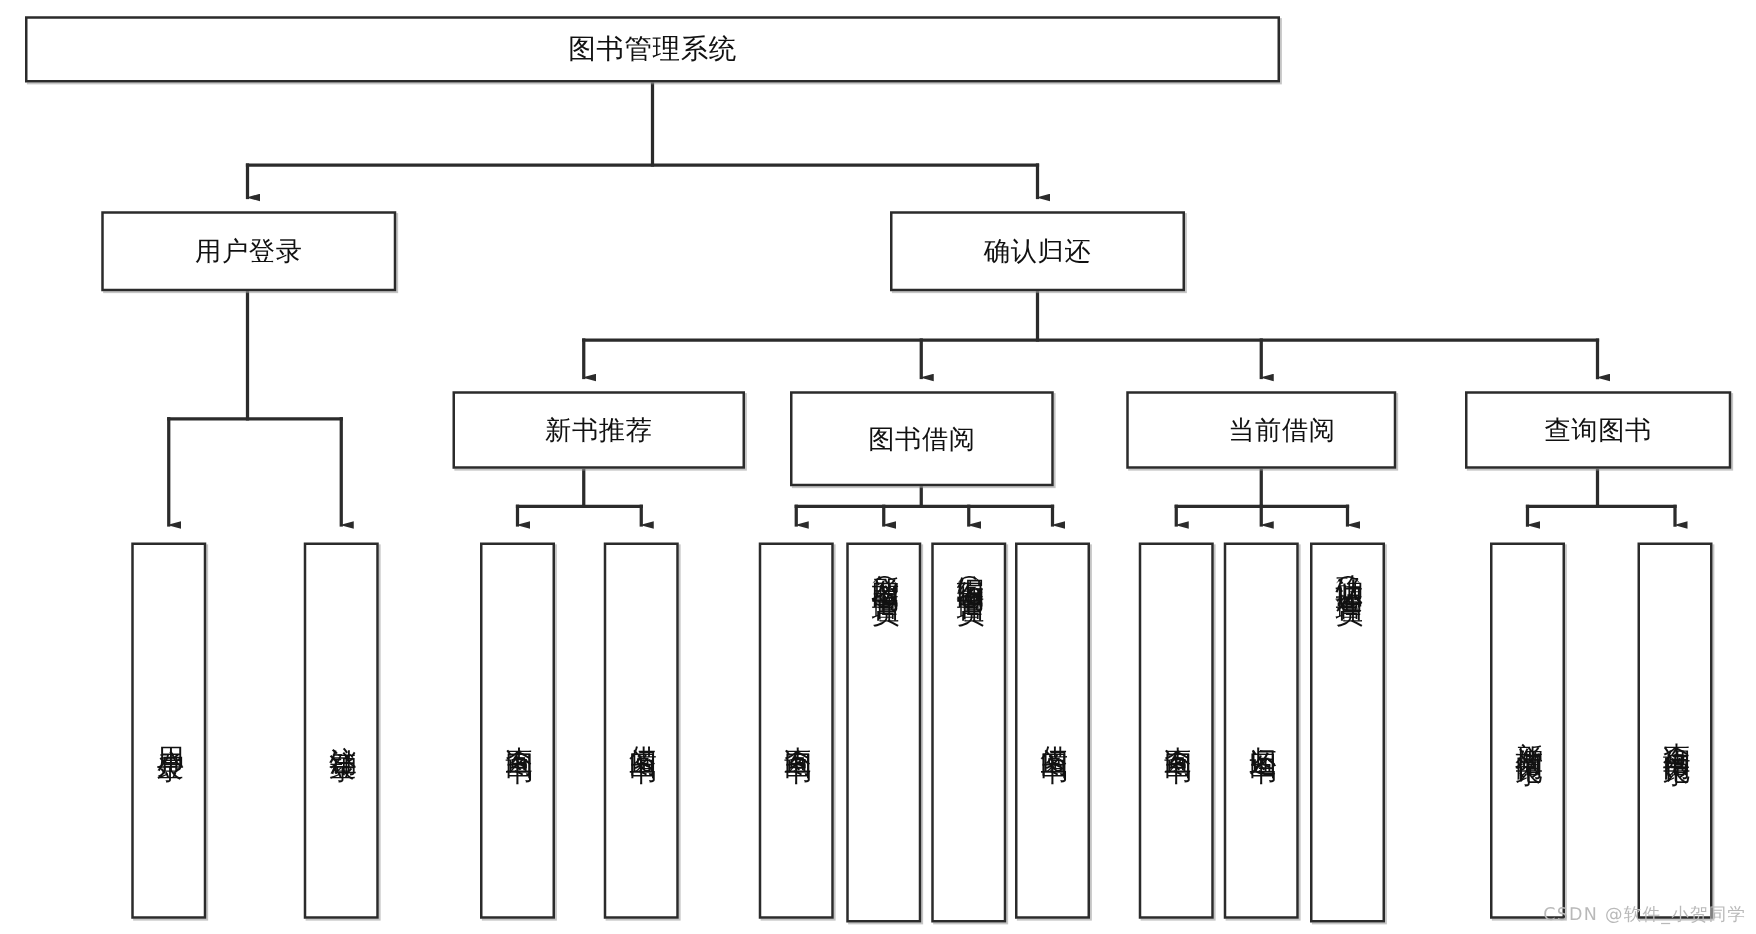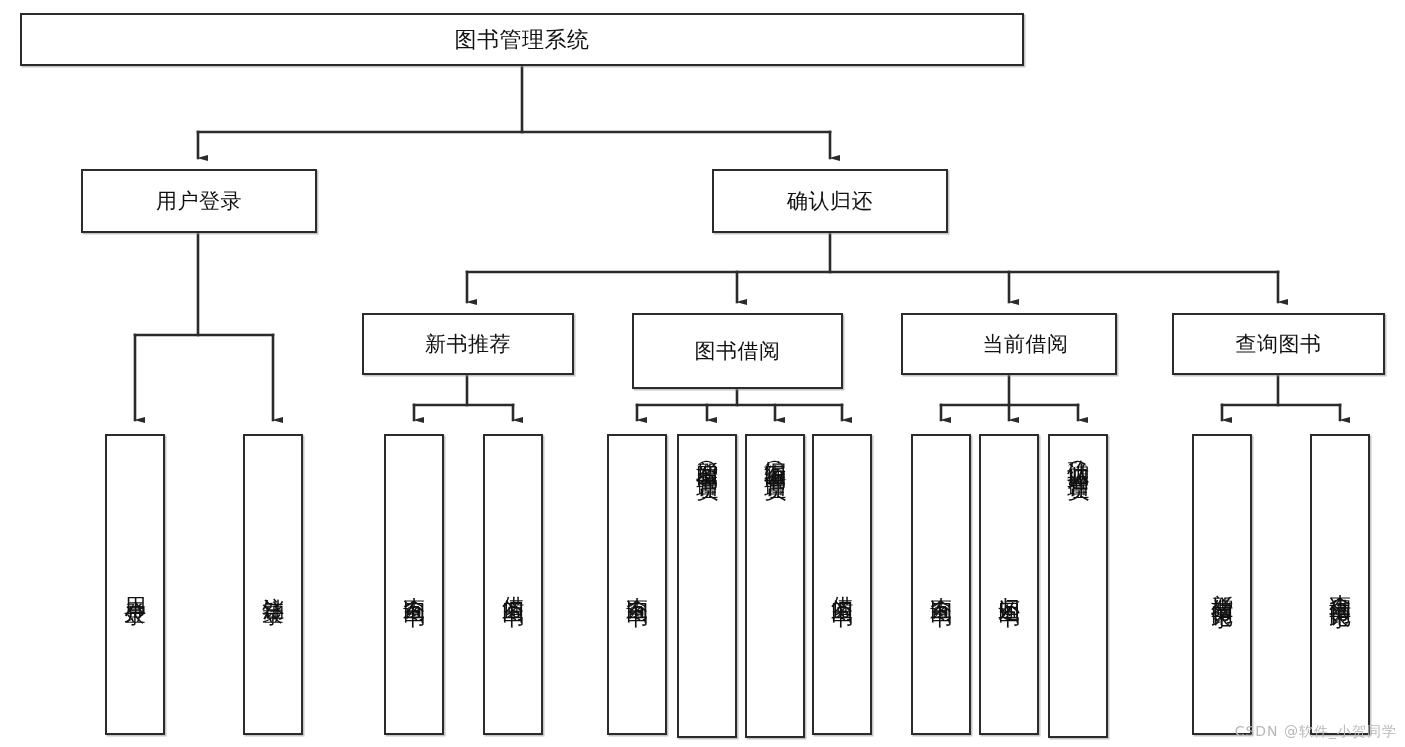--- a/index.html
+++ b/index.html
@@ -141,21 +141,21 @@
   </div>
 
   <div class="node h-node shadowed" style="left:81px;top:169px;width:236px;height:64px;">
     <span class="node-label">用户登录</span>
   </div>
 
   <div class="node h-node shadowed" style="left:712px;top:169px;width:236px;height:64px;">
     <span class="node-label">确认归还</span>
   </div>
 
-  <div class="node h-node shadowed" style="left:362px;top:313px;width:212px;height:62px;">
+  <div class="node h-node shadowed" style="left:362px;top:313px;width:234px;height:62px;">
     <span class="node-label">新书推荐</span>
   </div>
 
   <div class="node h-node shadowed" style="left:632px;top:313px;width:211px;height:76px;">
     <span class="node-label">图书借阅</span>
   </div>
 
   <div class="node h-node shadowed" style="left:901px;top:313px;width:216px;height:62px;padding-left:33px;">
     <span class="node-label">当前借阅</span>
   </div>

